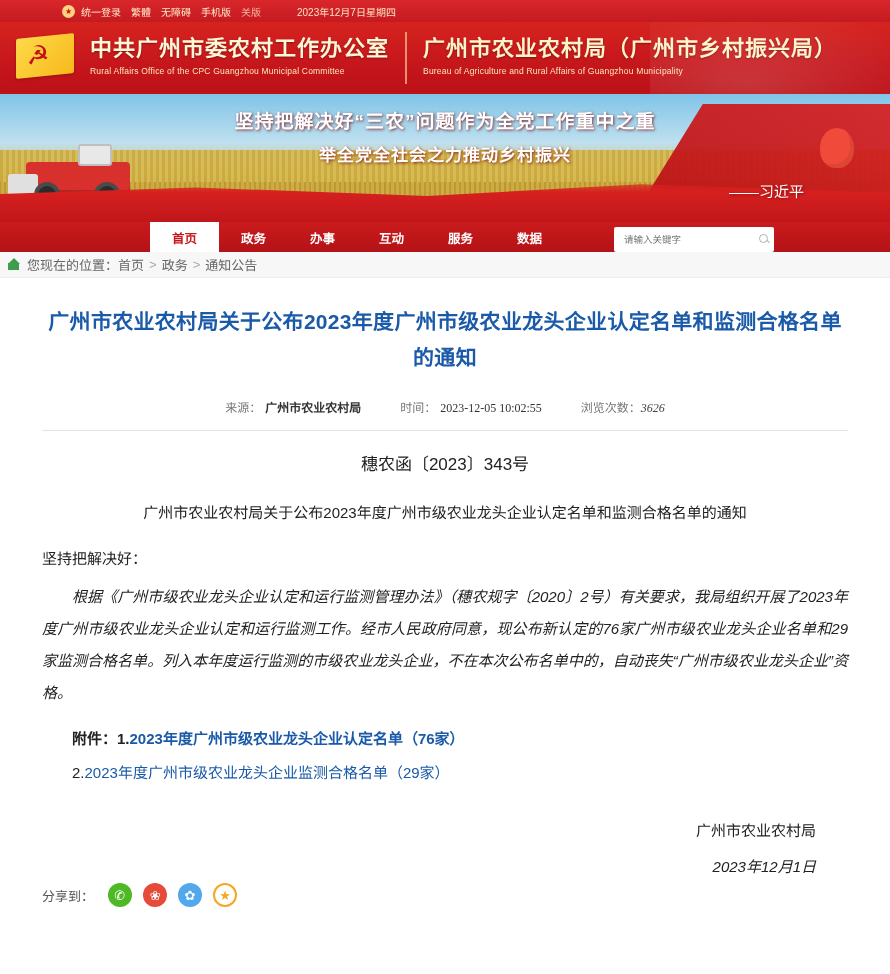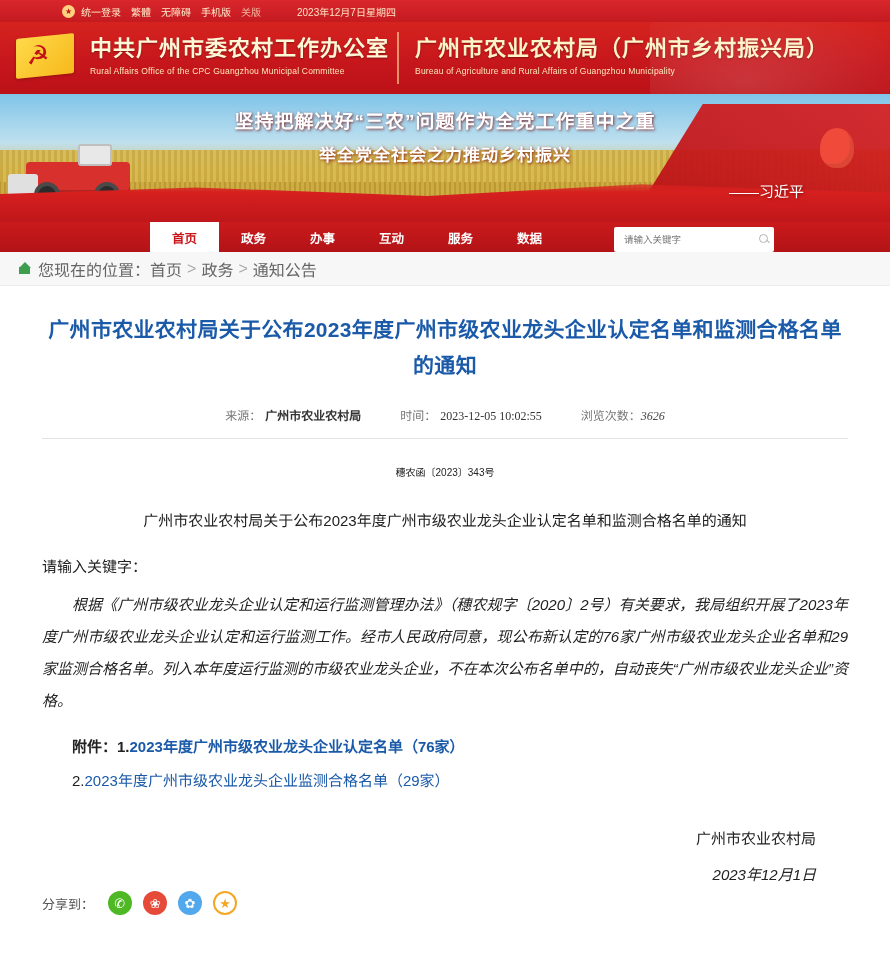--- a/index.html
+++ b/index.html
@@ -56,21 +56,21 @@
     border-radius: 2px;
     transform: skewY(-6deg);
     box-shadow: 0 1px 3px rgba(0,0,0,.25);
   }
   .emblem .hammer {
     position: absolute; left: 10px; top: 12px;
     color: #c41118; font-size: 26px; line-height: 26px;
     transform: rotate(-4deg);
   }
   .titles { position: absolute; left: 90px; top: 8px; display: flex; align-items: flex-start; }
-  .title-block { padding-right: 8px; }
+  .title-block { padding-right: 16px; }
   .title-cn {
     font-size: 22px; font-weight: bold; color: #fff7d6;
     letter-spacing: 1px;
     text-shadow: 0 1px 2px rgba(0,0,0,.35);
     white-space: nowrap;
   }
   .title-cn.alt { color: #fff3c8; }
   .title-en {
     font-size: 8.5px; color: #ffe7b8; margin-top: 4px;
     letter-spacing: .2px; white-space: nowrap;
@@ -184,23 +184,23 @@
     content: ""; position: absolute; left: 1px; top: 1px;
     width: 7px; height: 7px; border: 1.4px solid #777; border-radius: 50%;
   }
   .search .mag:after {
     content: ""; position: absolute; left: 8px; top: 8px;
     width: 4px; height: 1.4px; background: #777; transform: rotate(45deg);
   }
 
   
   .crumbbar {
-    height: 34px; background: #f7f7f7; border-bottom: 1px solid #ececec;
-    display: flex; align-items: center; padding-left: 19px;
-    font-size: 16px; color: #666;
+    height: 26px; background: #f7f7f7; border-bottom: 1px solid #ececec;
+    display: flex; align-items: center; padding-left: 8px;
+    font-size: 13px; color: #666;
   }
   .crumbbar .home {
     width: 13px; height: 13px; margin-right: 6px; position: relative; flex: none;
   }
   .crumbbar .home:before {
     content: ""; position: absolute; left: 0; top: 5px; width: 11px; height: 7px;
     background: #3f9e4d;
   }
   .crumbbar .home:after {
     content: ""; position: absolute; left: 0px; top: 0px;
@@ -220,21 +220,21 @@
   .meta {
     margin-top: 22px; text-align: center; font-size: 12px; color: #666;
     padding-bottom: 14px; border-bottom: 1px solid #e3e3e3; font-family: Liberation Serif, serif;
   }
   .meta .lbl { color: #777; }
   .meta .val { color: #333; font-weight: bold; margin-left: 4px; }
   .meta .grp { margin: 0 18px; display: inline-block; }
   .meta .num { font-style: italic; color: #444; font-weight: normal; }
 
   .body-wrap { padding-top: 18px; font-size: 15px; color: #222; line-height: 32px; }
-  .docnum { text-align: center; font-size: 10px; margin-bottom: 16px; }
+  .docnum { text-align: center; font-size: 17px; margin-bottom: 16px; }
   .subject { text-align: center; font-size: 15px; margin-bottom: 14px; }
   .salute { margin-bottom: 6px; }
   .para { text-indent: 2em; text-align: justify; font-style: italic; }
   .att-head { margin-top: 14px; text-indent: 2em; font-weight: bold; }
   .att-link { color: #1a5aa8; text-decoration: none; }
   .att-line2 { margin-top: 2px; text-indent: 2em; }
   .signer { text-align: right; margin-top: 26px; padding-right: 32px; }
   .signdate { text-align: right; margin-top: 4px; padding-right: 32px; font-style: italic; }
 
   
@@ -342,21 +342,21 @@
         <span class="lbl">时间：</span><span class="val" style="font-weight:normal">2023-12-05 10:02:55</span>
       </span>
       <span class="grp">
         <span class="lbl">浏览次数：</span><span class="num">3626</span>
       </span>
     </div>
 
     <div class="body-wrap">
       <div class="docnum">穗农函〔2023〕343号</div>
       <div class="subject">广州市农业农村局关于公布2023年度广州市级农业龙头企业认定名单和监测合格名单的通知</div>
-      <div class="salute">请输入关键字：</div>
+      <div class="salute">坚持把解决好：</div>
       <div class="para">根据《广州市级农业龙头企业认定和运行监测管理办法》（穗农规字〔2020〕2号）有关要求，我局组织开展了2023年度广州市级农业龙头企业认定和运行监测工作。经市人民政府同意，现公布新认定的76家广州市级农业龙头企业名单和29家监测合格名单。列入本年度运行监测的市级农业龙头企业，不在本次公布名单中的，自动丧失“广州市级农业龙头企业”资格。</div>
 
       <div class="att-head">
         <span>附件：</span><span>1.</span><a href="#" class="att-link">2023年度广州市级农业龙头企业认定名单（76家）</a>
       </div>
       <div class="att-line2">
         <span>2.</span><a href="#" class="att-link">2023年度广州市级农业龙头企业监测合格名单（29家）</a>
       </div>
 
       <div class="signer">广州市农业农村局</div>

